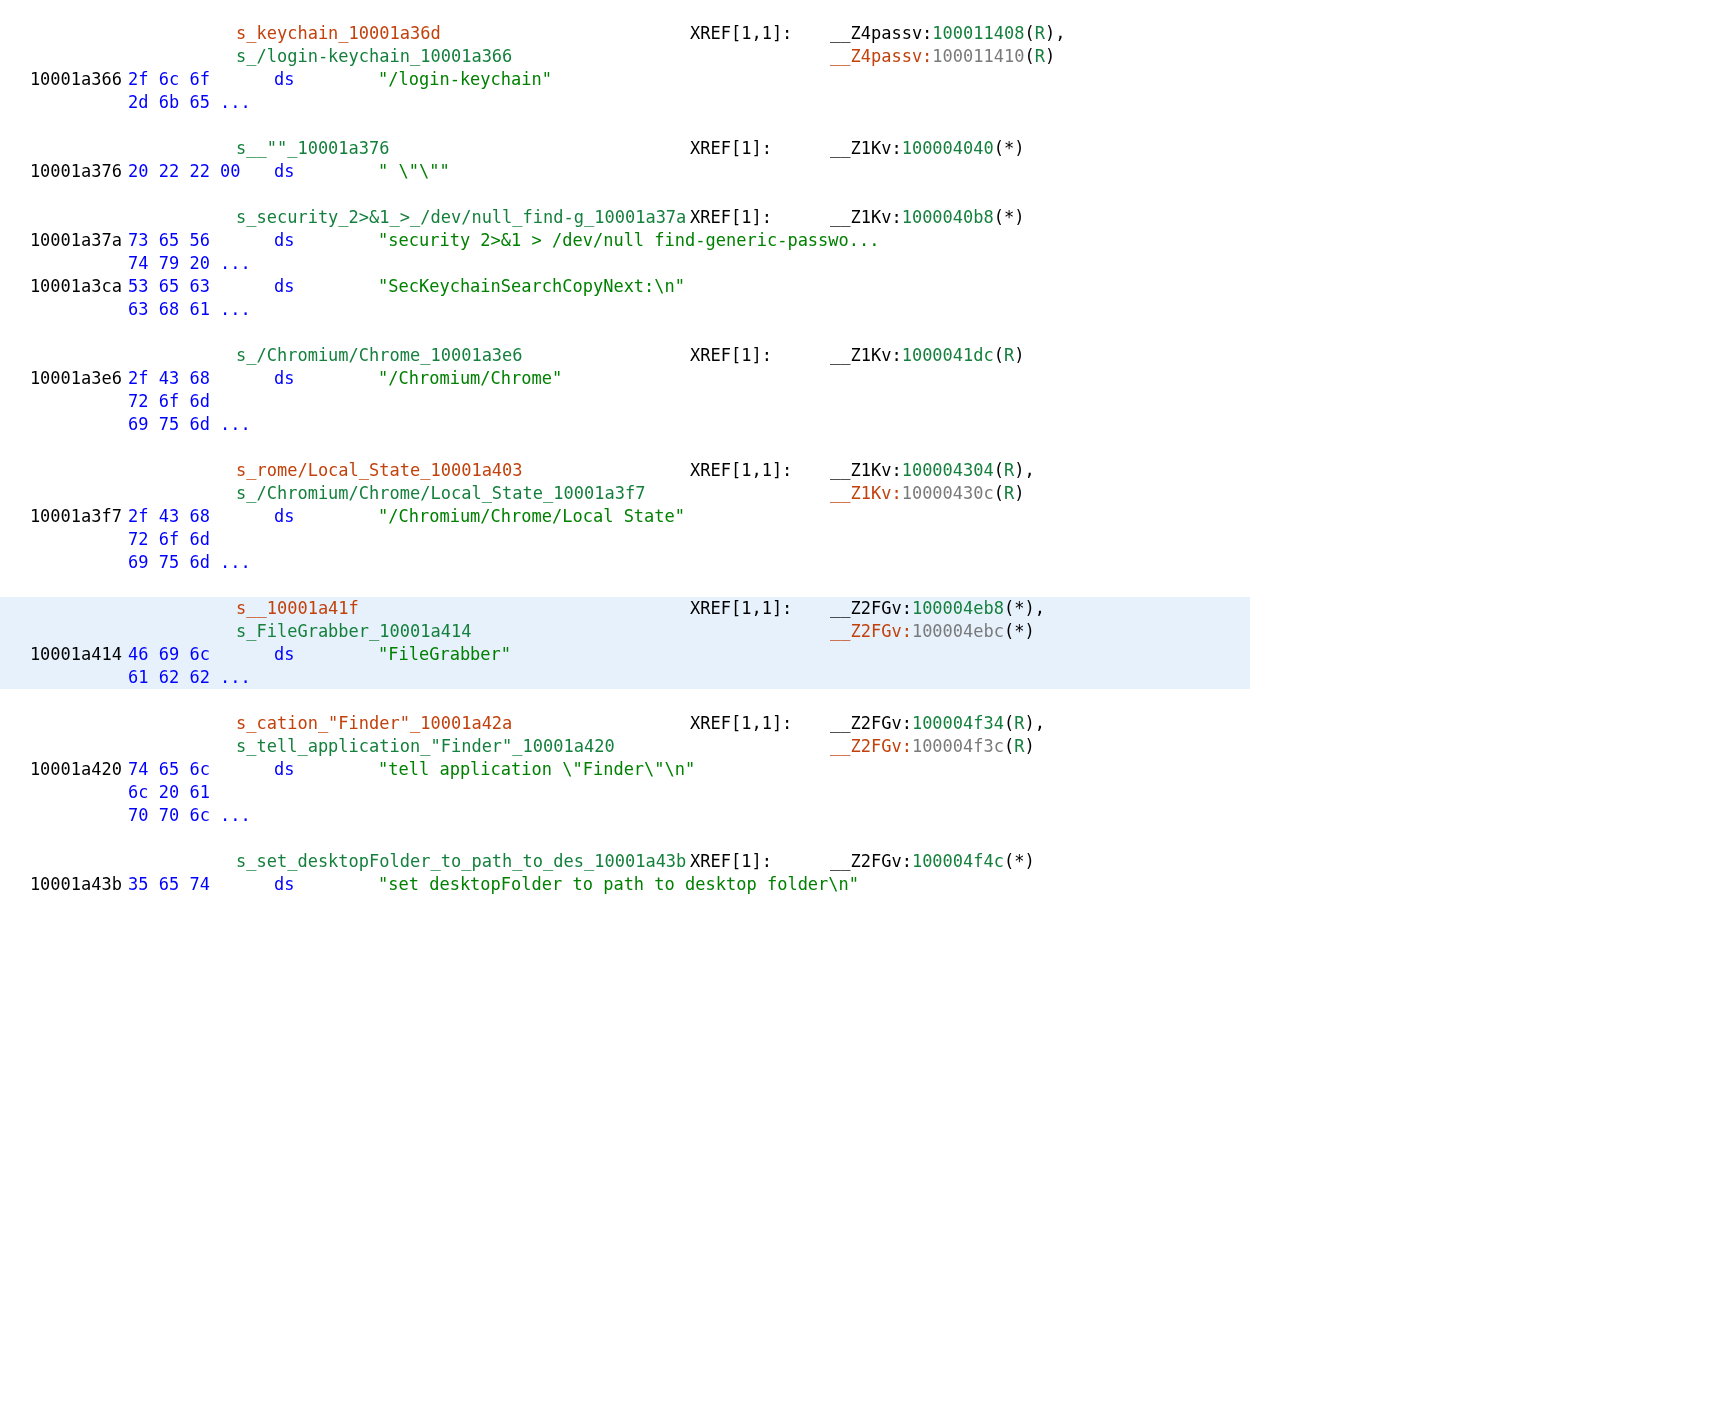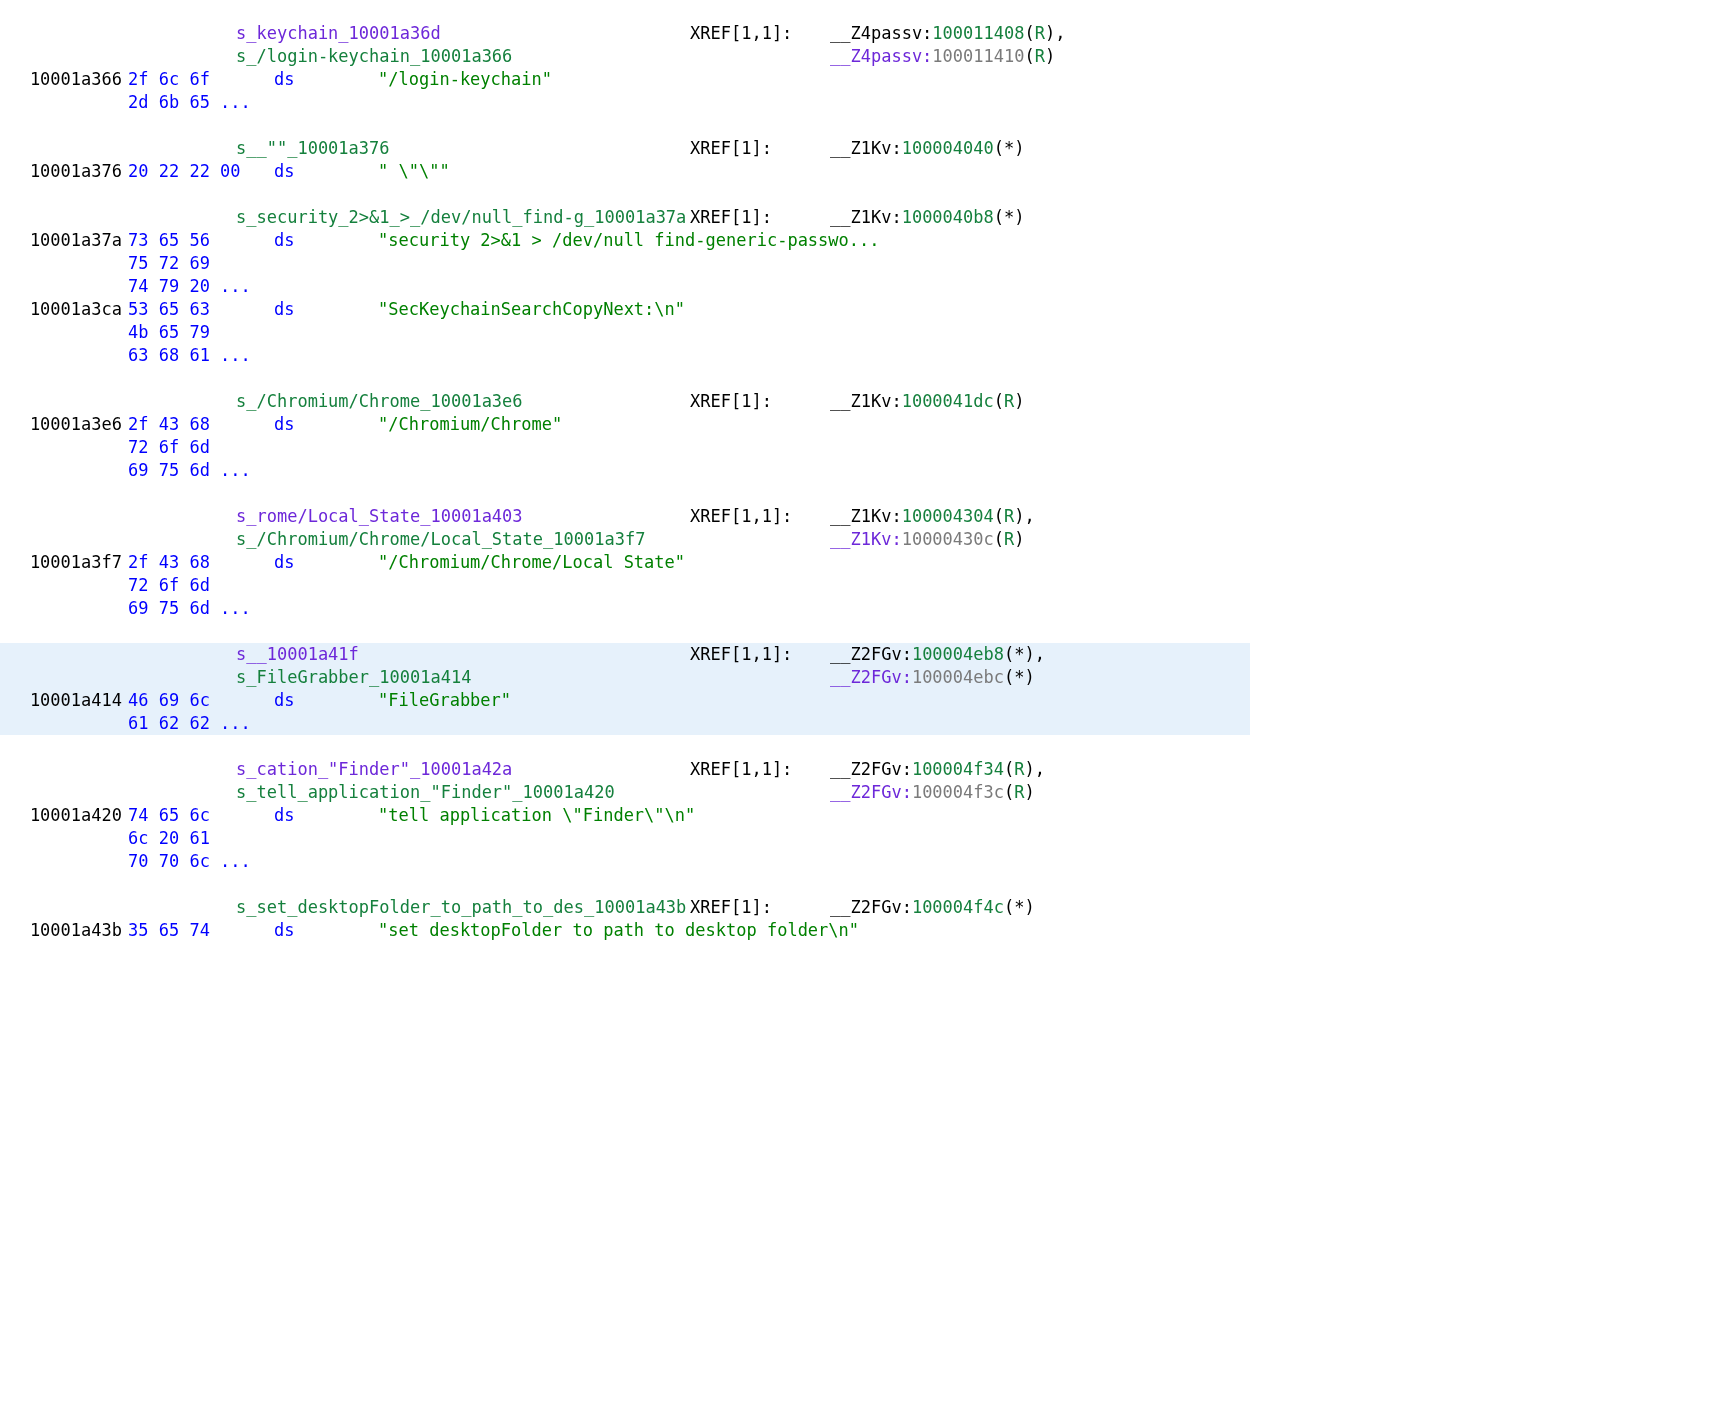--- a/index.html
+++ b/index.html
@@ -7,43 +7,41 @@
   .listing{width:1250px}
   .row{display:grid;grid-template-columns:128px 108px 1014px;white-space:pre}
   .row.hl{background:#e6f1fb}
   .addr{text-align:right;padding-right:6px;color:#000}
   .bytes{color:#0000ff}
   .gap{height:23px}
   .code{display:grid;grid-template-columns:160px 300px 110px 1fr}
   .ds{color:#0000ff;padding-left:42px}
   .str{color:#008000}
   .blue{color:#15803d}
-  .gray{color:#6d28d9}
+  .gray{color:#c2410c}
   .dim{color:#7a7a7a}
   .black{color:#000}
   .lbl{display:grid;grid-template-columns:460px 110px 1fr}
 </style>
 </head>
 <body>
 
 <div class="listing" id="listing">
     <div class="row"><div class="addr"></div><div class="bytes"></div><div style="padding-left: 0px;"><div class="lbl" style="padding-left: 0px; margin-left: 0px; position: relative; left: 0px; column-gap: 0px; grid-template-columns: 454px 140px 1fr; transform: translateX(0px);"><div class="gray" style="padding-left: 0px; margin-left: 0px; white-space: pre;">s_keychain_10001a36d</div><div class="black">XREF[1,1]:</div><div class="xr"><span><span class="black">__Z4passv:</span><span class="blue">100011408</span><span class="black">(</span><span class="blue">R</span><span class="black">)</span><span class="black">,</span></span></div></div></div></div>
     <div class="row"><div class="addr"></div><div class="bytes"></div><div style="padding-left: 0px;"><div class="lbl" style="padding-left: 0px; margin-left: 0px; position: relative; left: 0px; column-gap: 0px; grid-template-columns: 454px 140px 1fr; transform: translateX(0px);"><div class="blue" style="padding-left: 0px; margin-left: 0px; white-space: pre;">s_/login-keychain_10001a366</div><div class="black"></div><div class="xr"><span><span class="gray">__Z4passv:</span><span class="dim">100011410</span><span class="black">(</span><span class="blue">R</span><span class="black">)</span><span class="black"></span></span></div></div></div></div>
     <div class="row"><div class="addr">10001a366</div><div class="bytes">2f 6c 6f</div><div><div class="code" style="grid-template-columns: 142px 1fr;"><div class="ds" style="padding-left: 38px;">ds</div><div class="str" style="grid-column: 2 / 5; padding-left: 0px;">"/login-keychain"</div><div></div><div></div></div></div></div>
     <div class="row"><div class="addr"></div><div class="bytes">2d 6b 65 ...</div><div></div></div>
     <div class="gap"></div>
     <div class="row"><div class="addr"></div><div class="bytes"></div><div style="padding-left: 0px;"><div class="lbl" style="padding-left: 0px; margin-left: 0px; position: relative; left: 0px; column-gap: 0px; grid-template-columns: 454px 140px 1fr; transform: translateX(0px);"><div class="blue" style="padding-left: 0px; margin-left: 0px; white-space: pre;">s__""_10001a376</div><div class="black">XREF[1]:</div><div class="xr"><span><span class="black">__Z1Kv:</span><span class="blue">100004040</span><span class="black">(</span><span class="black">*</span><span class="black">)</span><span class="black"></span></span></div></div></div></div>
     <div class="row"><div class="addr">10001a376</div><div class="bytes">20 22 22 00</div><div><div class="code" style="grid-template-columns: 142px 1fr;"><div class="ds" style="padding-left: 38px;">ds</div><div class="str" style="grid-column: 2 / 5; padding-left: 0px;">" \"\""</div><div></div><div></div></div></div></div>
     <div class="gap"></div>
     <div class="row"><div class="addr"></div><div class="bytes"></div><div style="padding-left: 0px;"><div class="lbl" style="padding-left: 0px; margin-left: 0px; position: relative; left: 0px; column-gap: 0px; grid-template-columns: 454px 140px 1fr; transform: translateX(0px);"><div class="blue" style="padding-left: 0px; margin-left: 0px; white-space: pre;">s_security_2&gt;&amp;1_&gt;_/dev/null_find-g_10001a37a</div><div class="black">XREF[1]:</div><div class="xr"><span><span class="black">__Z1Kv:</span><span class="blue">1000040b8</span><span class="black">(</span><span class="black">*</span><span class="black">)</span><span class="black"></span></span></div></div></div></div>
     <div class="row"><div class="addr">10001a37a</div><div class="bytes">73 65 56</div><div><div class="code" style="grid-template-columns: 142px 1fr;"><div class="ds" style="padding-left: 38px;">ds</div><div class="str" style="grid-column: 2 / 5; padding-left: 0px;">"security 2&gt;&amp;1 &gt; /dev/null find-generic-passwo...</div><div></div><div></div></div></div></div>
-    <div class="row"><div class="addr"></div><div class="bytes">75 72 69</div><div></div></div>
     <div class="row"><div class="addr"></div><div class="bytes">74 79 20 ...</div><div></div></div>
     <div class="row"><div class="addr">10001a3ca</div><div class="bytes">53 65 63</div><div><div class="code" style="grid-template-columns: 142px 1fr;"><div class="ds" style="padding-left: 38px;">ds</div><div class="str" style="grid-column: 2 / 5; padding-left: 0px;">"SecKeychainSearchCopyNext:\n"</div><div></div><div></div></div></div></div>
-    <div class="row"><div class="addr"></div><div class="bytes">4b 65 79</div><div></div></div>
     <div class="row"><div class="addr"></div><div class="bytes">63 68 61 ...</div><div></div></div>
     <div class="gap"></div>
     <div class="row"><div class="addr"></div><div class="bytes"></div><div style="padding-left: 0px;"><div class="lbl" style="padding-left: 0px; margin-left: 0px; position: relative; left: 0px; column-gap: 0px; grid-template-columns: 454px 140px 1fr; transform: translateX(0px);"><div class="blue" style="padding-left: 0px; margin-left: 0px; white-space: pre;">s_/Chromium/Chrome_10001a3e6</div><div class="black">XREF[1]:</div><div class="xr"><span><span class="black">__Z1Kv:</span><span class="blue">1000041dc</span><span class="black">(</span><span class="blue">R</span><span class="black">)</span><span class="black"></span></span></div></div></div></div>
     <div class="row"><div class="addr">10001a3e6</div><div class="bytes">2f 43 68</div><div><div class="code" style="grid-template-columns: 142px 1fr;"><div class="ds" style="padding-left: 38px;">ds</div><div class="str" style="grid-column: 2 / 5; padding-left: 0px;">"/Chromium/Chrome"</div><div></div><div></div></div></div></div>
     <div class="row"><div class="addr"></div><div class="bytes">72 6f 6d</div><div></div></div>
     <div class="row"><div class="addr"></div><div class="bytes">69 75 6d ...</div><div></div></div>
     <div class="gap"></div>
     <div class="row"><div class="addr"></div><div class="bytes"></div><div style="padding-left: 0px;"><div class="lbl" style="padding-left: 0px; margin-left: 0px; position: relative; left: 0px; column-gap: 0px; grid-template-columns: 454px 140px 1fr; transform: translateX(0px);"><div class="gray" style="padding-left: 0px; margin-left: 0px; white-space: pre;">s_rome/Local_State_10001a403</div><div class="black">XREF[1,1]:</div><div class="xr"><span><span class="black">__Z1Kv:</span><span class="blue">100004304</span><span class="black">(</span><span class="blue">R</span><span class="black">)</span><span class="black">,</span></span></div></div></div></div>
     <div class="row"><div class="addr"></div><div class="bytes"></div><div style="padding-left: 0px;"><div class="lbl" style="padding-left: 0px; margin-left: 0px; position: relative; left: 0px; column-gap: 0px; grid-template-columns: 454px 140px 1fr; transform: translateX(0px);"><div class="blue" style="padding-left: 0px; margin-left: 0px; white-space: pre;">s_/Chromium/Chrome/Local_State_10001a3f7</div><div class="black"></div><div class="xr"><span><span class="gray">__Z1Kv:</span><span class="dim">10000430c</span><span class="black">(</span><span class="blue">R</span><span class="black">)</span><span class="black"></span></span></div></div></div></div>
     <div class="row"><div class="addr">10001a3f7</div><div class="bytes">2f 43 68</div><div><div class="code" style="grid-template-columns: 142px 1fr;"><div class="ds" style="padding-left: 38px;">ds</div><div class="str" style="grid-column: 2 / 5; padding-left: 0px;">"/Chromium/Chrome/Local State"</div><div></div><div></div></div></div></div>

